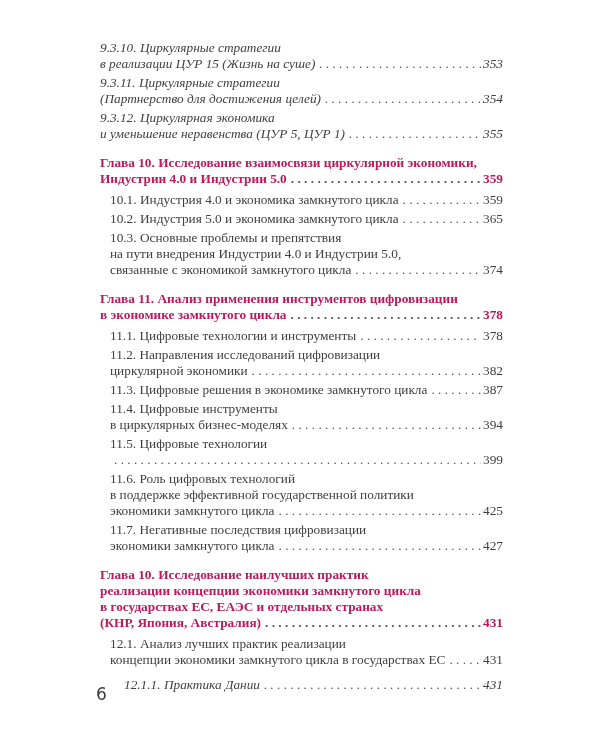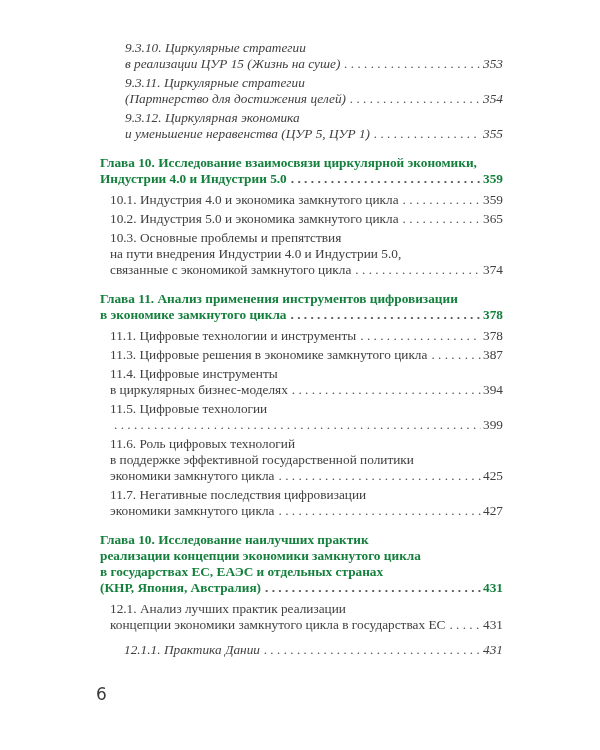--- a/index.html
+++ b/index.html
@@ -8,23 +8,23 @@
   .page { position: absolute; left: 0; top: 0; width: 600px; height: 750px; }
   .toc { position: absolute; left: 100px; top: 40px; width: 403px; }
   .entry { font-size: 13.3px; line-height: 16px; margin-bottom: 3px; }
   .entry .line { display: block; white-space: nowrap; }
   .entry .last { display: flex; align-items: center; }
   .entry .last .txt { white-space: nowrap; flex: 0 0 auto; }
   .entry .last .dots { flex: 1 1 auto; overflow: hidden; white-space: nowrap; margin: 0 2px 0 4px;
                         letter-spacing: 3px; color: #555; }
   .entry .last .dots::before { content: ". . . . . . . . . . . . . . . . . . . . . . . . . . . . . . . . . . . . . . . . . . . . . . . . . . . . . . . . . . . . . . . . . . . . . . . . . . . . . . . . . . . . . . . . . . . . . . . "; letter-spacing: 0; }
   .entry .last .pg { flex: 0 0 auto; }
-  .lvl-chapter { font-weight: bold; margin-left: 0; color: #15803d; margin-top: 13px; margin-bottom: 5px; }
+  .lvl-chapter { font-weight: bold; margin-left: 0; color: #be185d; margin-top: 13px; margin-bottom: 5px; }
   .lvl-section { margin-left: 10px; color: #404040; }
-  .lvl-sub { margin-left: 25px; font-style: italic; color: #404040; }
+  .lvl-sub { font-style: italic; color: #404040; }
   .lvl-sub2 { margin-left: 24px; font-style: italic; color: #404040; margin-top: 9px; }
   .first-sub { margin-top: 0; }
   .folio { position: absolute; left: 96px; top: 684px; font-family: "DejaVu Sans", sans-serif;
            font-size: 17px; color: #3a3a3a; }
 </style>
 </head>
 <body>
 
 <div class="page">
   <div class="toc" id="toc">
@@ -92,20 +92,28 @@
         </span>
       </div>
       <div class="entry lvl-section">
         <span class="line last">
           <span class="txt">11.1. Цифровые технологии и инструменты</span>
           <span class="dots"></span>
           <span class="pg">378</span>
         </span>
       </div>
       <div class="entry lvl-section">
+        <span class="line">11.2. Направления исследований цифровизации</span>
+        <span class="line last">
+          <span class="txt">циркулярной экономики</span>
+          <span class="dots"></span>
+          <span class="pg">382</span>
+        </span>
+      </div>
+      <div class="entry lvl-section">
         <span class="line last">
           <span class="txt">11.3. Цифровые решения в экономике замкнутого цикла</span>
           <span class="dots"></span>
           <span class="pg">387</span>
         </span>
       </div>
       <div class="entry lvl-section">
         <span class="line">11.4. Цифровые инструменты</span>
         <span class="line last">
           <span class="txt">в циркулярных бизнес-моделях</span>

